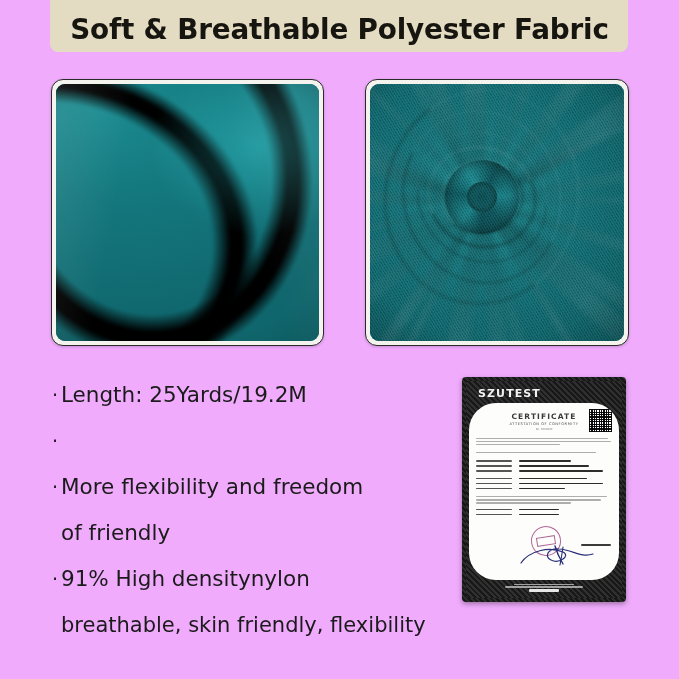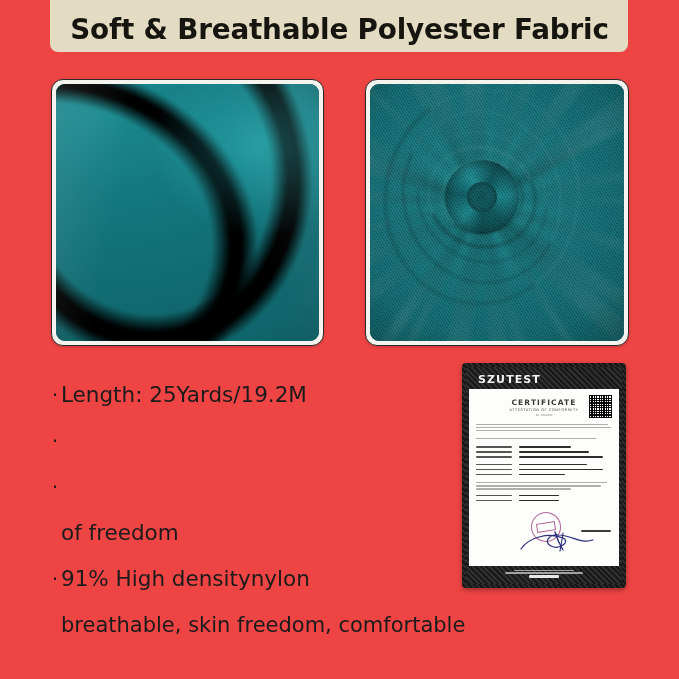--- a/index.html
+++ b/index.html
@@ -3,21 +3,21 @@
 <meta charset="utf-8">
 <style>
   html,body{margin:0;padding:0;}
   body{
     width:679px;height:679px;
     background:#e4e3dd;
     font-family:"DejaVu Sans", sans-serif;
     overflow:hidden;
     position:relative;
   }
-  .page{position:absolute;inset:0;background:#ef4444;}
+  .page{position:absolute;inset:0;background:#f0abfc;}
 
   
   .banner{
     position:absolute;
     left:50px; top:-10px; width:578px; height:62px;
     background:#e3dcc3;
     border-radius:0 0 8px 8px;
     display:flex;align-items:flex-end;justify-content:center;
     box-sizing:border-box;
     padding-bottom:6px;
@@ -170,21 +170,21 @@
     flex:0 0 auto;
     text-align:left;
   }
   .btext{display:inline-block;}
   .bline.cont .bdot{visibility:hidden;}
   .bline.wide{font-size:21px;}
 
   
   .cert{
     position:absolute;
-    left:462px; top:363px; width:164px; height:225px;
+    left:462px; top:377px; width:164px; height:225px;
     border-radius:4px;
     background:
       repeating-linear-gradient(45deg, #2c2c2c 0px, #2c2c2c 2px, #161616 2px, #161616 4px);
     box-shadow:0 2px 5px rgba(0,0,0,0.35);
     padding:4px;
     box-sizing:border-box;
   }
   .cert-body{
     width:100%;height:100%;
     border-radius:3px;
@@ -209,20 +209,21 @@
     letter-spacing:1.1px;
     font-family:"DejaVu Sans", sans-serif;
   }
   .cert-paper{
     flex:1 1 auto;
     background:#fdfdfb;
     position:relative;
     overflow:hidden;
     padding:5px 7px;
     box-sizing:border-box;
+    border-radius:27px;
   }
   .cert-foot{
     height:15px;flex:0 0 auto;
     display:flex;flex-direction:column;
     align-items:center;justify-content:center;
     gap:1px;
     padding-top:1px;
     box-sizing:border-box;
   }
   .foot-line{
@@ -357,32 +358,33 @@
   <div class="bullets">
     <div class="bline">
       <span class="bdot">·</span>
       <span class="btext">Length: 25Yards/19.2M</span>
     </div>
     <div class="bline">
       <span class="bdot">·</span>
     </div>
     <div class="bline">
       <span class="bdot">·</span>
+      <span class="btext">More flexibility and freedom</span>
     </div>
     <div class="bline cont">
       <span class="bdot">·</span>
-      <span class="btext">of freedom</span>
+      <span class="btext">of friendly</span>
     </div>
     <div class="bline">
       <span class="bdot">·</span>
       <span class="btext">91% High densitynylon</span>
     </div>
     <div class="bline cont wide">
       <span class="bdot">·</span>
-      <span class="btext">breathable, skin freedom, comfortable</span>
+      <span class="btext">breathable, skin friendly, flexibility</span>
     </div>
   </div>
 
   <div class="cert">
     <div class="cert-body">
 
       <div class="cert-head">
         <span class="cert-brand">SZUTEST</span>
       </div>
 

